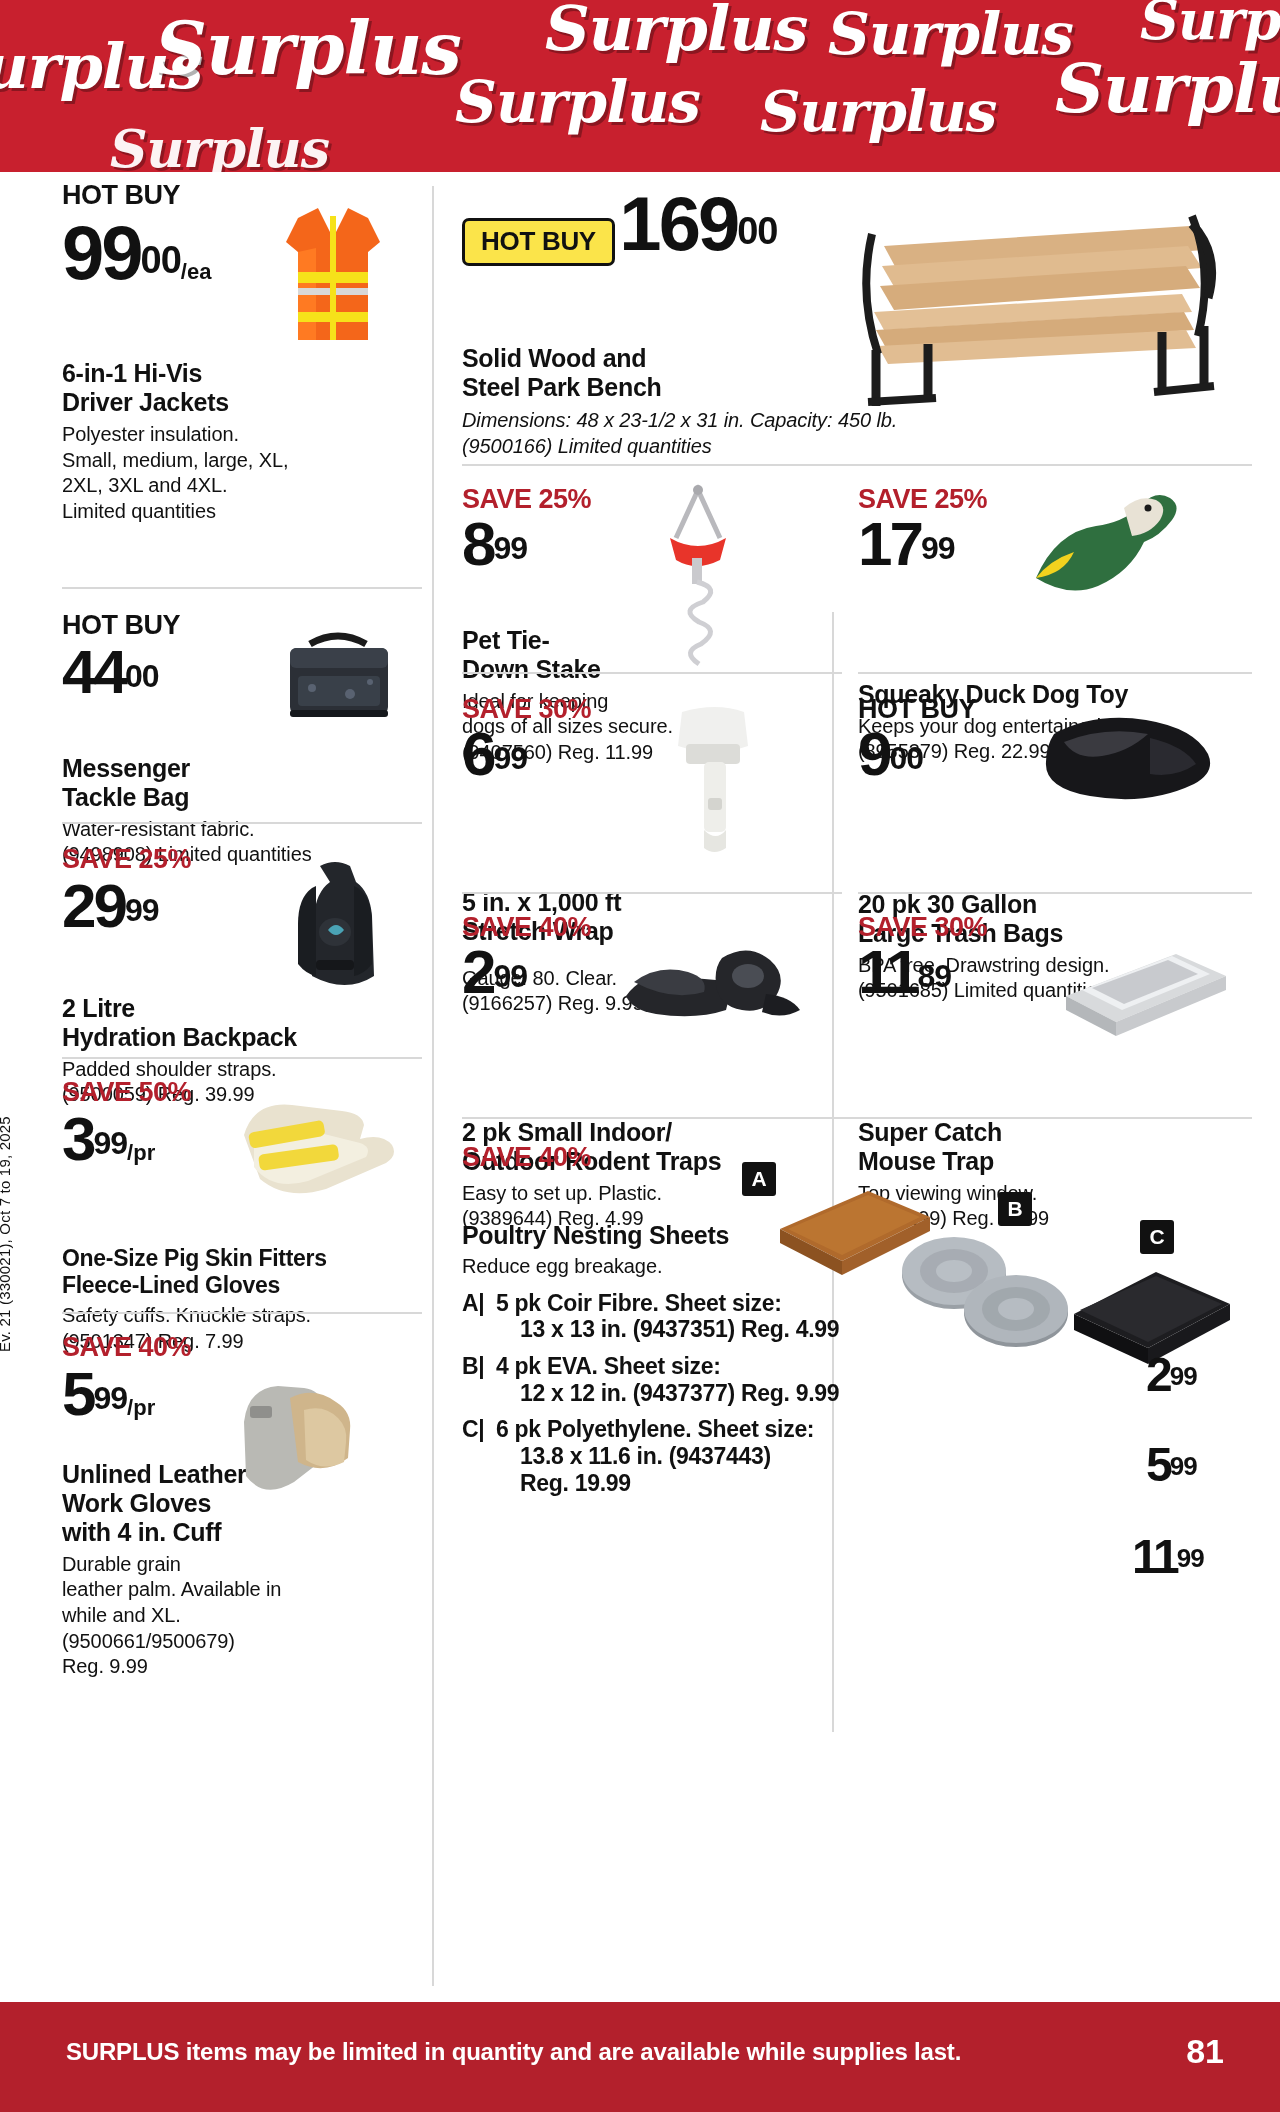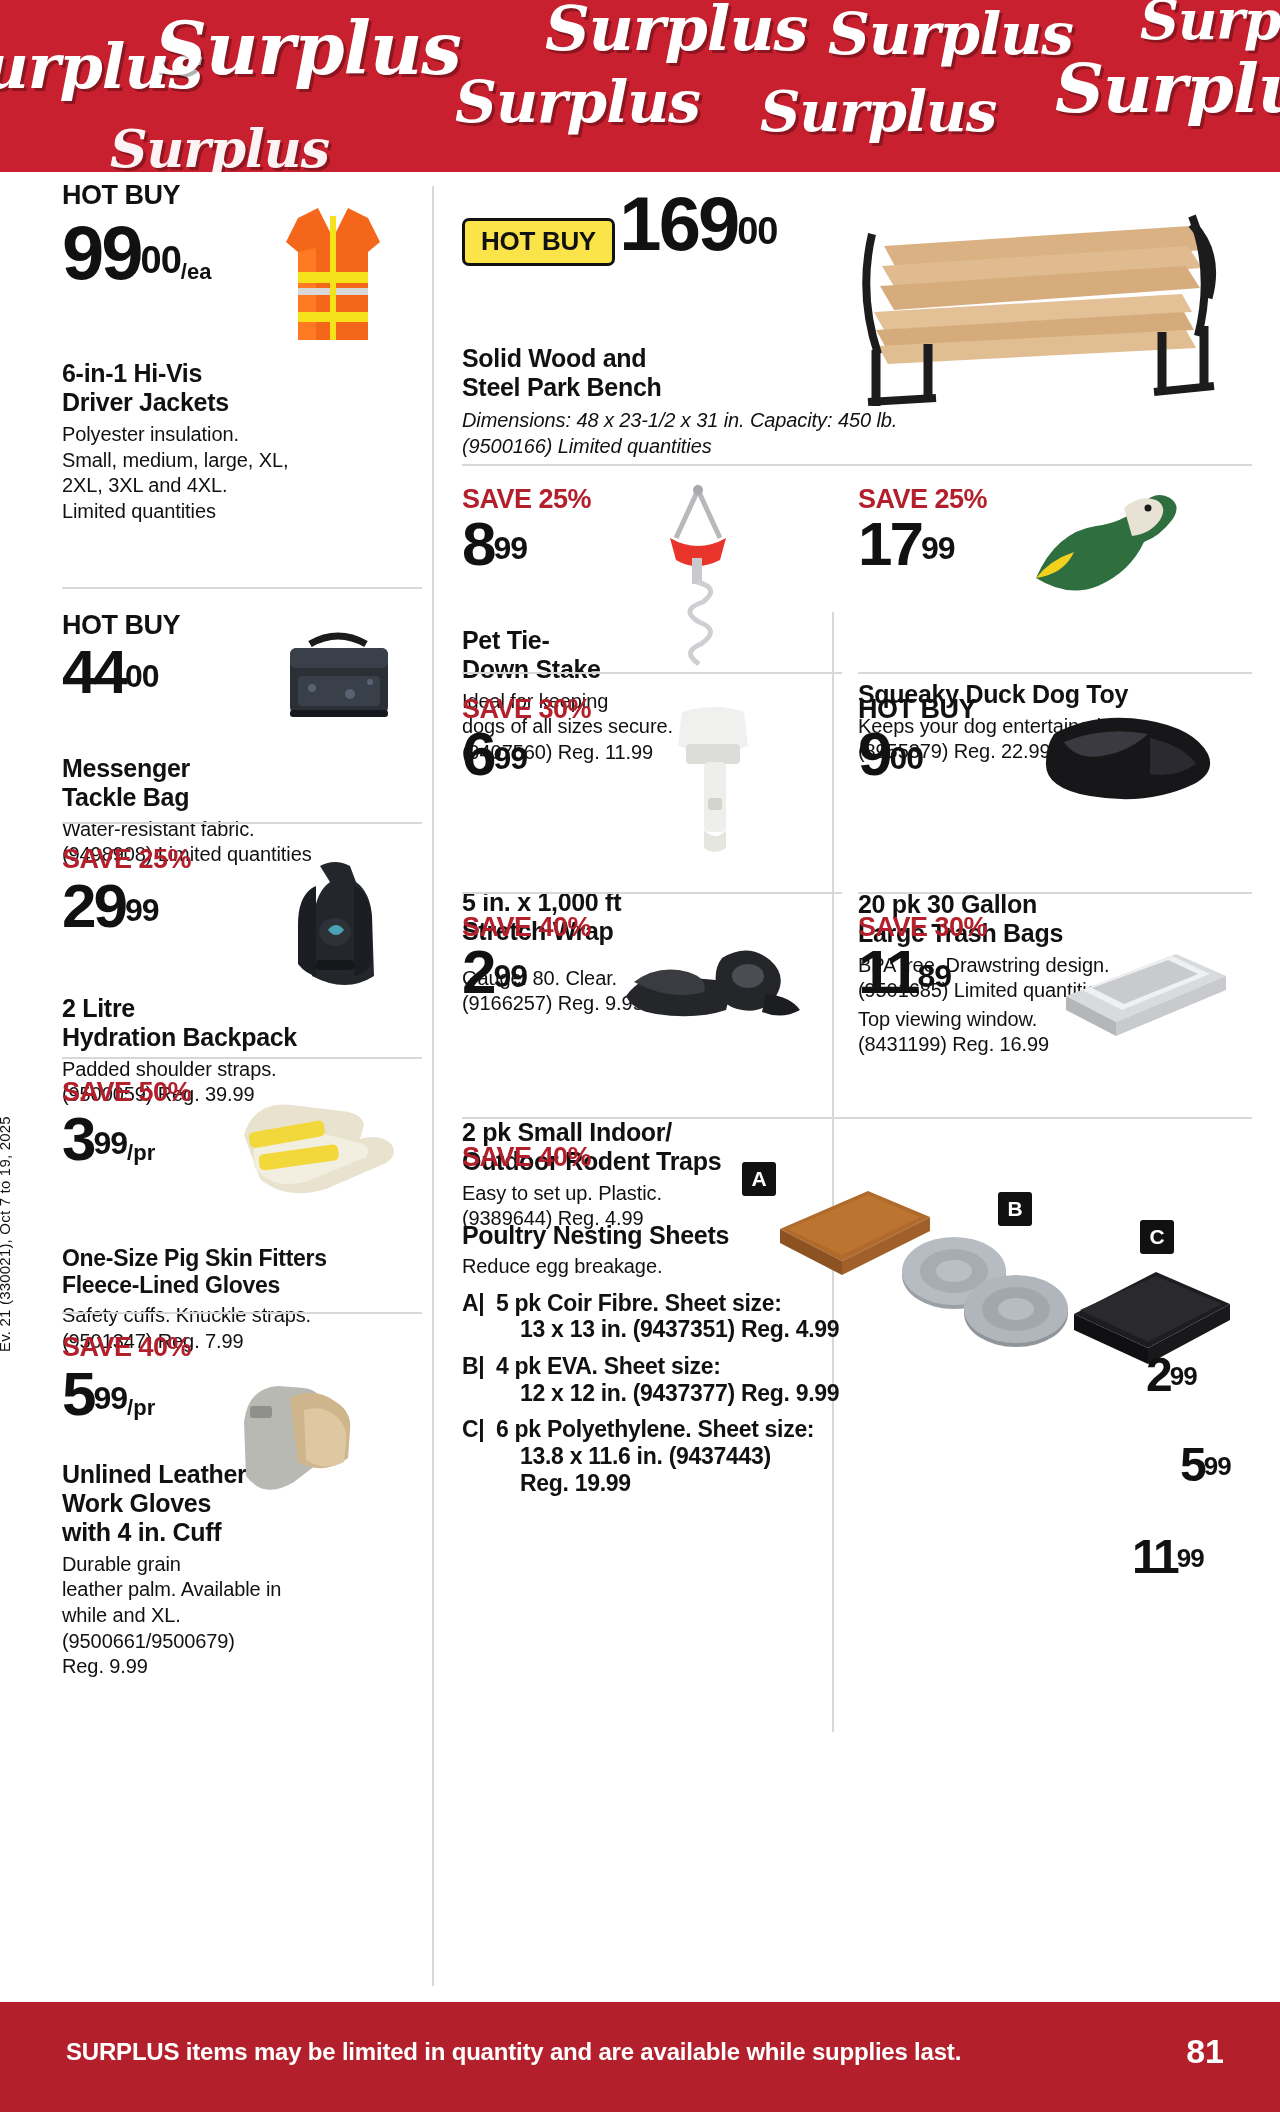--- a/index.html
+++ b/index.html
@@ -428,20 +428,24 @@
         <path d="M106 26 q26 -16 48 2 q18 16 6 36 q-12 18 -34 14 q-24 -4 -26 -26 q-2 -16 6 -26 Z" fill="#25262a"></path>
         <ellipse cx="132" cy="44" rx="16" ry="12" fill="#4a4d54"></ellipse>
         <path d="M150 62 q24 2 34 16 q-18 10 -38 2 Z" fill="#1c1d21"></path>
       </svg>
 
       <div style="position:absolute; left:418px; top:740px; width:360px;">
         <div class="save">SAVE 30%</div>
         <div class="price" style="margin-top:0px;">
           <span class="whole">11</span><span class="cents">89</span>
         </div>
+        <div class="title" style="margin-top:116px;">
+          <div>Super Catch</div>
+          <div>Mouse Trap</div>
+        </div>
         <div class="desc" style="margin-top:5px;">
           <div>Top viewing window.</div>
           <div>(8431199)  Reg. 16.99</div>
         </div>
       </div>
       <svg class="art" style="left:608px; top:770px;" width="190" height="110" viewBox="0 0 190 110">
         <path d="M18 54 L128 12 L178 34 L68 80 Z" fill="#d8dadc"></path>
         <path d="M18 54 L68 80 L68 94 L18 68 Z" fill="#b4b7ba"></path>
         <path d="M68 80 L178 34 L178 48 L68 94 Z" fill="#c8cacd"></path>
         <path d="M34 48 L124 14 L162 32 L74 68 Z" fill="#eef0f2"></path>
@@ -511,21 +515,21 @@
       <svg class="art" style="left:620px; top:1080px;" width="190" height="140" viewBox="0 0 190 140">
         <path d="M14 62 L96 20 L170 52 L88 96 Z" fill="#1d1d20"></path>
         <path d="M14 62 L88 96 L88 112 L14 78 Z" fill="#101012"></path>
         <path d="M88 96 L170 52 L170 68 L88 112 Z" fill="#19191c"></path>
         <path d="M20 58 L96 24 L162 52 L88 90 Z" fill="#2a2a2e"></path>
       </svg>
 
       <div class="price sm" style="position:absolute; left:706px; top:1180px;">
         <span class="whole">2</span><span class="cents">99</span>
       </div>
-      <div class="price sm" style="position:absolute; left:740px; top:1270px;">
+      <div class="price sm" style="position:absolute; left:706px; top:1270px;">
         <span class="whole">5</span><span class="cents">99</span>
       </div>
       <div class="price sm" style="position:absolute; left:692px; top:1362px;">
         <span class="whole">11</span><span class="cents">99</span>
       </div>
 
     </div>
 
   </div>
 

